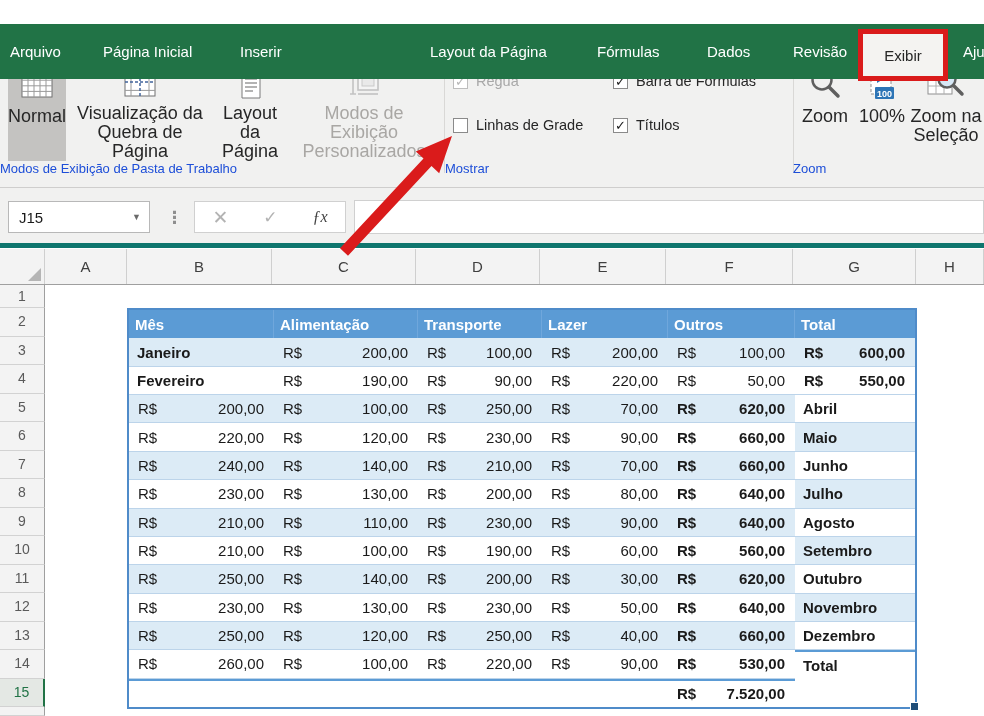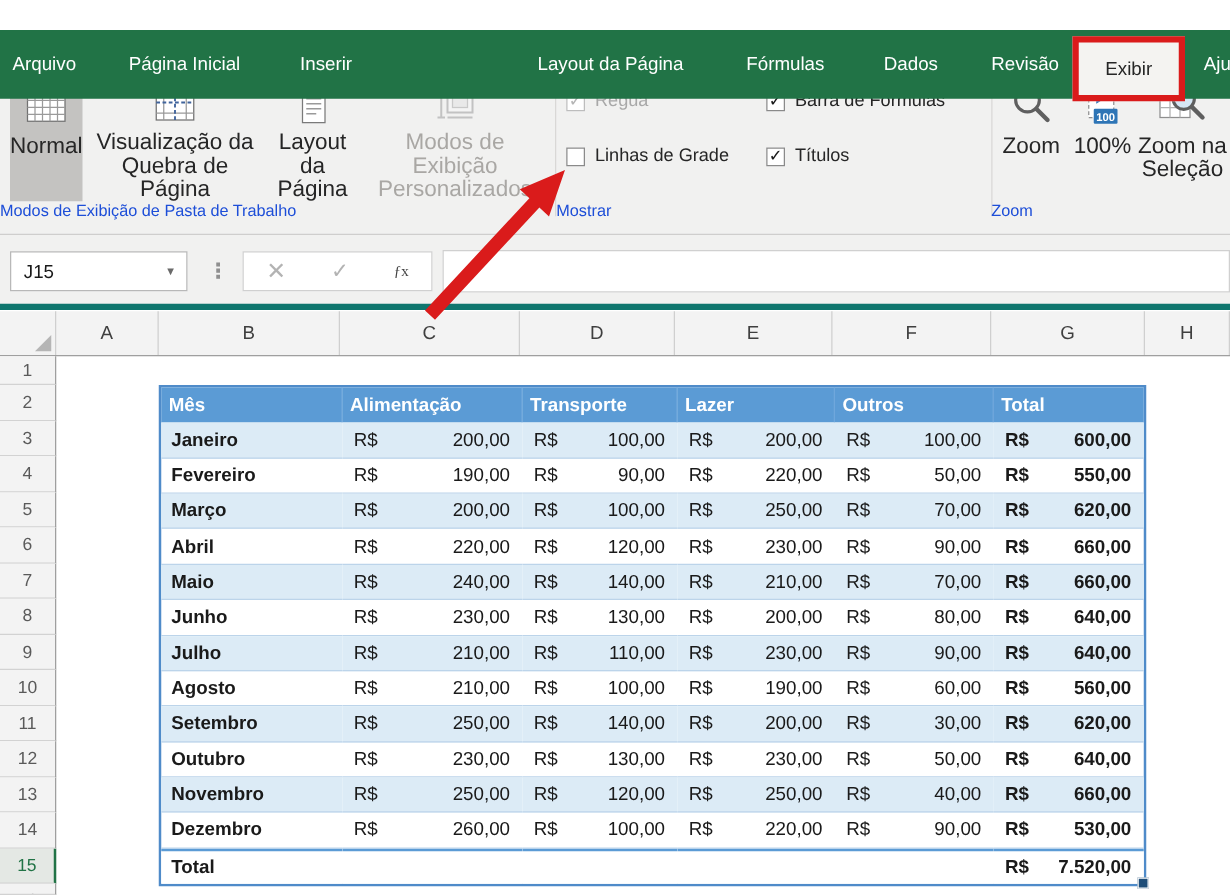--- a/index.html
+++ b/index.html
@@ -37,21 +37,21 @@
   
   .fxbar{position:absolute;left:0;top:188px;width:984px;height:60px;background:#f1f1f0;border-bottom:5px solid #0f766e;box-sizing:border-box;}
   .namebox{position:absolute;left:8px;top:13px;width:142px;height:32px;background:#fff;border:1px solid #b8b8b8;
            box-sizing:border-box;display:flex;align-items:center;font-size:15px;color:#1a1a1a;padding-left:10px;}
   .namebox .dd{margin-left:auto;margin-right:8px;font-size:9px;color:#6a6a6a;}
   .dots{position:absolute;left:166px;top:13px;height:32px;display:flex;align-items:center;font-size:17px;color:#8f8f8f;font-weight:bold;}
   .opsbox{position:absolute;left:194px;top:13px;width:152px;height:32px;background:#fff;border:1px solid #d0d0d0;
           box-sizing:border-box;display:flex;align-items:center;justify-content:space-around;}
   .op-x{font-size:19px;color:#b3b3b3;}
   .op-ok{font-size:17px;color:#b3b3b3;}
-  .op-fx{font-size:12px;color:#444;font-family:"Liberation Serif","DejaVu Serif",serif;}
+  .op-fx{font-size:16px;font-style:italic;color:#444;font-family:"Liberation Serif","DejaVu Serif",serif;}
   .fxinput{position:absolute;left:354px;top:12px;right:0;height:34px;background:#fff;border:1px solid #d0d0d0;box-sizing:border-box;}
 
   
   .colheaders{position:absolute;left:0;top:249px;width:984px;height:36px;display:flex;background:#f3f3f3;
               border-bottom:1px solid #9f9f9f;box-sizing:border-box;}
   .colcell{height:35px;line-height:35px;text-align:center;font-size:15px;color:#3f3f3f;border-right:1px solid #cfcfcf;box-sizing:border-box;position:relative;}
   .corner-tri{position:absolute;right:3px;bottom:3px;width:0;height:0;border-left:13px solid transparent;border-bottom:13px solid #b5b5b5;}
   .rowheaders{position:absolute;left:0;top:285px;width:45px;}
   .rowcell{width:45px;text-align:center;font-size:14px;color:#5a5a5a;border-bottom:1px solid #d2d2d2;
            border-right:1px solid #9f9f9f;box-sizing:border-box;background:#f3f3f3;overflow:hidden;}
@@ -291,21 +291,20 @@
         <span>220,00</span>
       </div>
       <div class="td money">
         <span>R$</span>
         <span>50,00</span>
       </div>
       <div class="td money bold">
         <span>R$</span>
         <span>550,00</span>
       </div>
-      <div class="td month r-blue">Março</div>
       <div class="td money r-blue">
         <span>R$</span>
         <span>200,00</span>
       </div>
       <div class="td money r-blue">
         <span>R$</span>
         <span>100,00</span>
       </div>
       <div class="td money r-blue">
         <span>R$</span>

